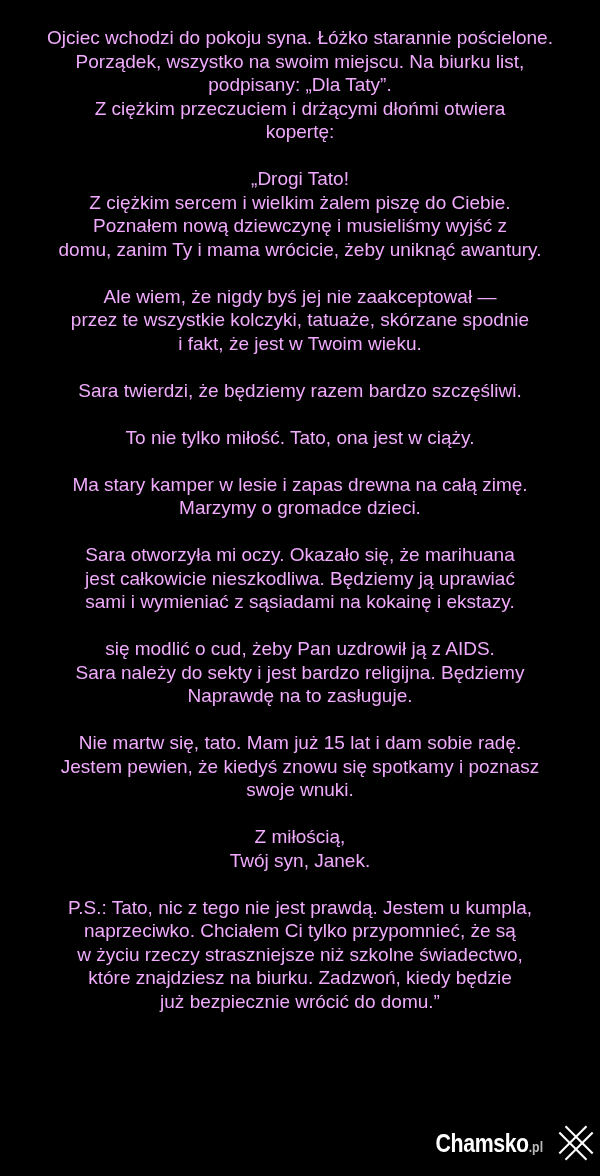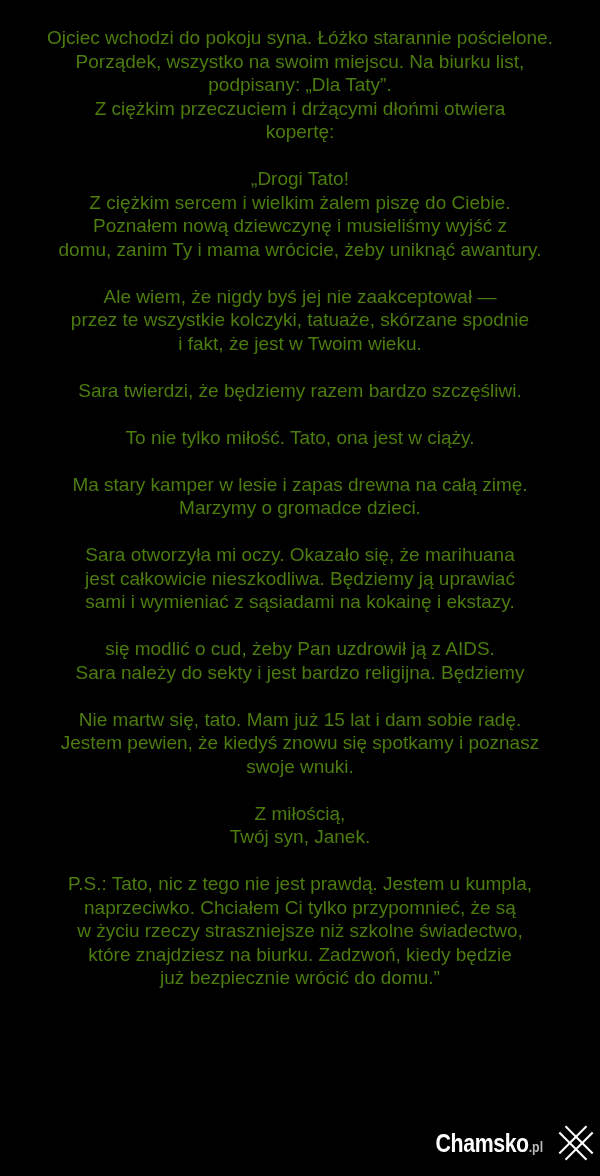--- a/index.html
+++ b/index.html
@@ -14,21 +14,21 @@
     background: #000000;
     overflow: hidden;
     font-family: "Liberation Sans", sans-serif;
   }
   .story {
     position: absolute;
     top: 26px;
     left: 0;
     right: 0;
     text-align: center;
-    color: #4d7c0f;
+    color: #f0abfc;
     font-size: 19px;
     line-height: 23.5px;
     font-weight: 400;
   }
   .paragraph {
     margin: 0 0 23.5px 0;
   }
   .paragraph:last-child {
     margin-bottom: 0;
   }
@@ -96,20 +96,21 @@
         <div class="line">Marzymy o gromadce dzieci.</div>
       </div>
       <div class="paragraph">
         <div class="line">Sara otworzyła mi oczy. Okazało się, że marihuana</div>
         <div class="line">jest całkowicie nieszkodliwa. Będziemy ją uprawiać</div>
         <div class="line">sami i wymieniać z sąsiadami na kokainę i ekstazy.</div>
       </div>
       <div class="paragraph">
         <div class="line">się modlić o cud, żeby Pan uzdrowił ją z AIDS.</div>
         <div class="line">Sara należy do sekty i jest bardzo religijna. Będziemy</div>
+        <div class="line">Naprawdę na to zasługuje.</div>
       </div>
       <div class="paragraph">
         <div class="line">Nie martw się, tato. Mam już 15 lat i dam sobie radę.</div>
         <div class="line">Jestem pewien, że kiedyś znowu się spotkamy i poznasz</div>
         <div class="line">swoje wnuki.</div>
       </div>
       <div class="paragraph">
         <div class="line">Z miłością,</div>
         <div class="line">Twój syn, Janek.</div>
       </div>

